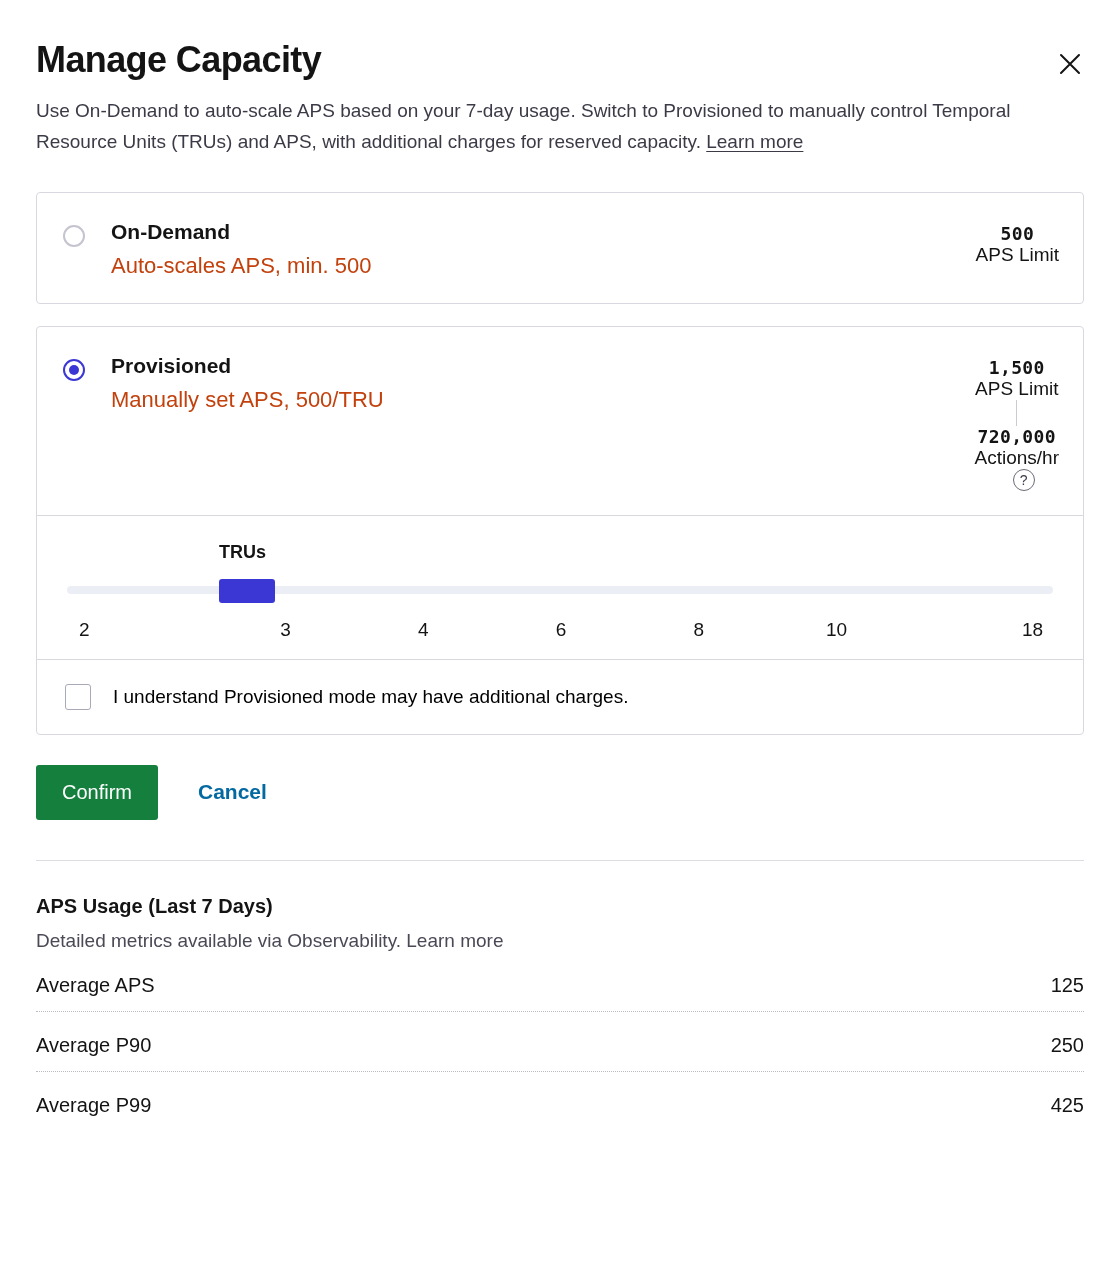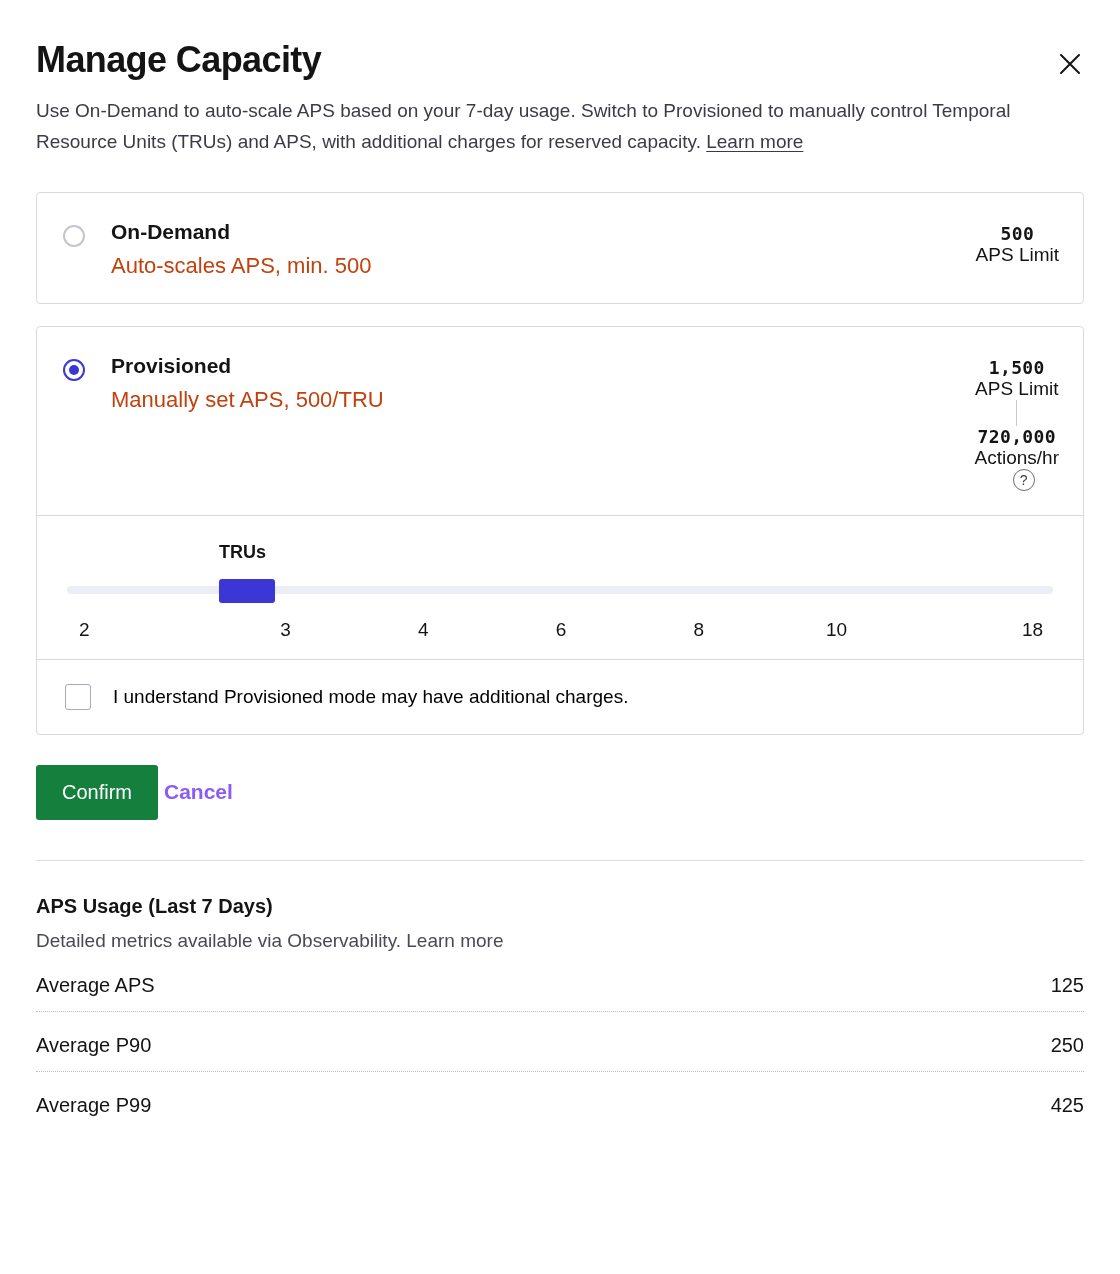--- a/index.html
+++ b/index.html
@@ -226,21 +226,22 @@
     font-size: 20px;
     font-family: "Liberation Sans", sans-serif;
     padding: 16px 26px;
     cursor: pointer;
   }
   .btn-cancel {
     background: transparent;
     border: none;
     font-size: 21px;
     font-weight: bold;
-    color: #8b5cf6;
+    color: #0369a1;
+    margin-left: 34px;
     cursor: pointer;
     font-family: "Liberation Sans", sans-serif;
   }
 
   .hr {
     margin-top: 40px;
     border-top: 1px solid #dcdde4;
   }
 
   .usage-title {

